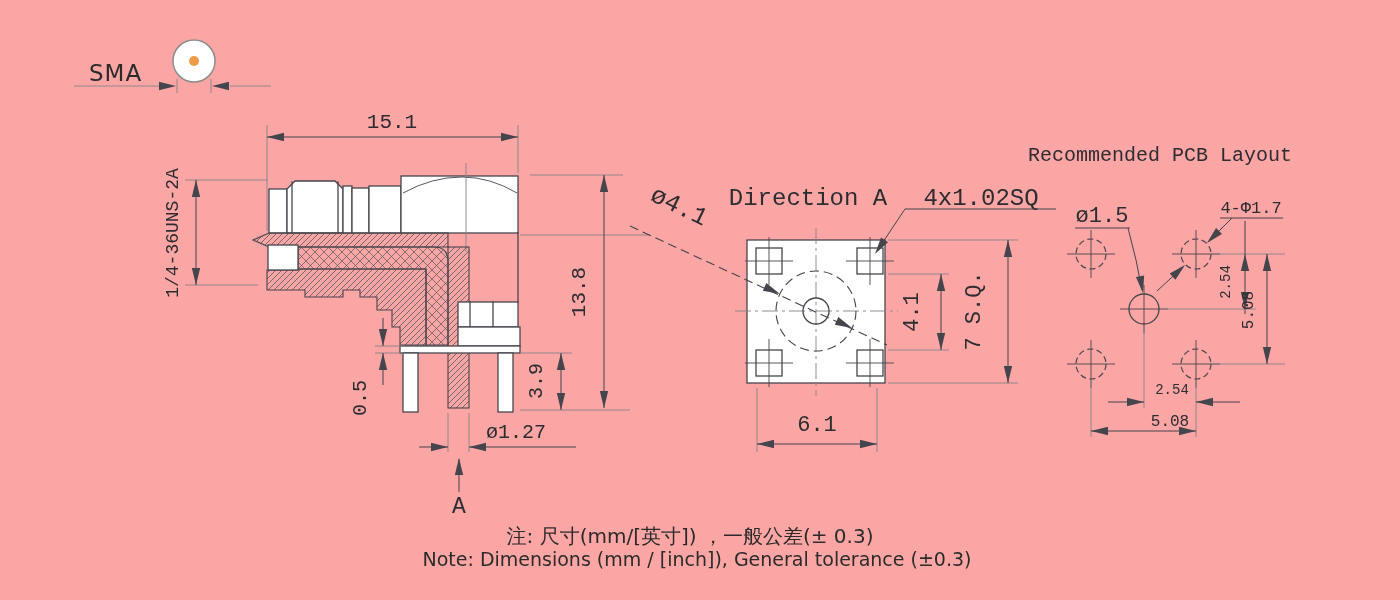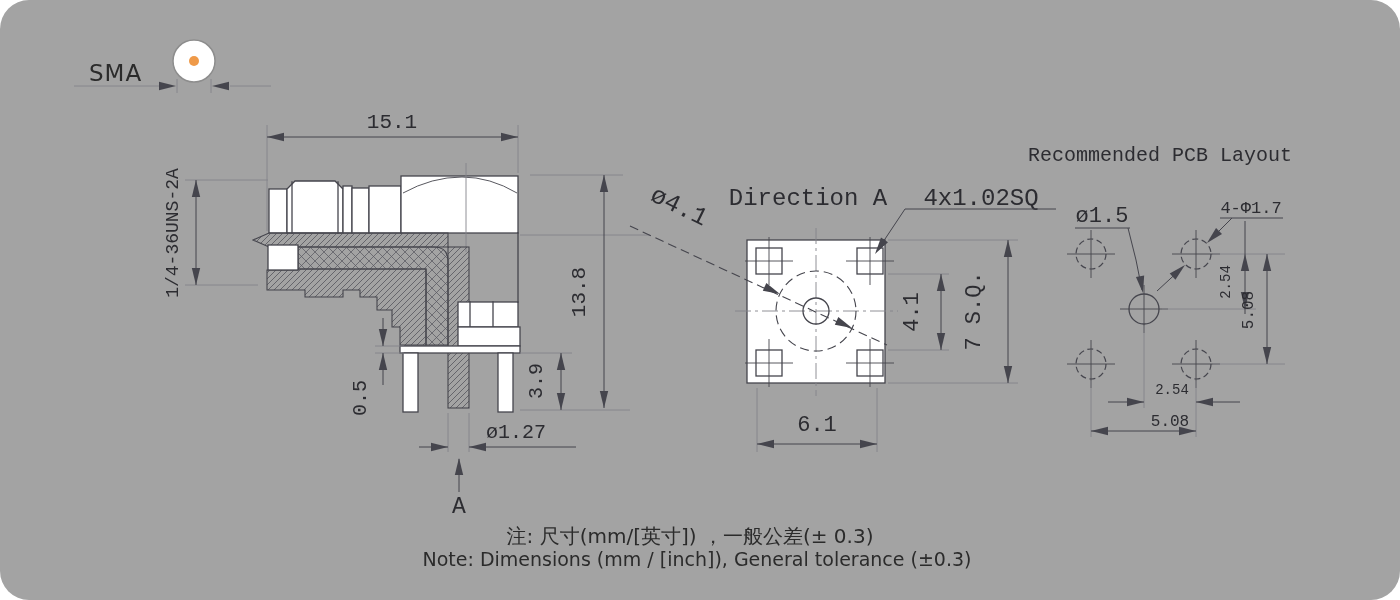--- a/index.html
+++ b/index.html
@@ -1,16 +1,16 @@
 <!DOCTYPE html>
 <html><head>
 <meta charset="utf-8">
 <style>
   html,body{margin:0;padding:0;background:#ffffff;}
-  .stage{position:relative;width:1400px;height:600px;background:#a3a3a3;overflow:hidden;border-radius:29px;}
+  .stage{position:relative;width:1400px;height:600px;background:#fca5a5;overflow:hidden;}
   svg{position:absolute;left:0;top:0;}
   
   .ln  {stroke:#45454d;stroke-width:1.3;fill:none;stroke-linecap:square;}
   .lnw {stroke:#45454d;stroke-width:1.3;fill:#ffffff;}
   .thin{stroke:#45454d;stroke-width:0.9;fill:none;}
   .ext {stroke:#83838b;stroke-width:0.9;fill:none;}
   .dim {stroke:#45454d;stroke-width:1;fill:none;}
   .cl  {stroke:#83838b;stroke-width:0.9;fill:none;stroke-dasharray:16 4 3 4;}
   .dash{stroke:#45454d;stroke-width:1.1;fill:none;stroke-dasharray:9 5;}
   .holedash{stroke:#45454d;stroke-width:1.2;fill:none;stroke-dasharray:6 3.5;}

